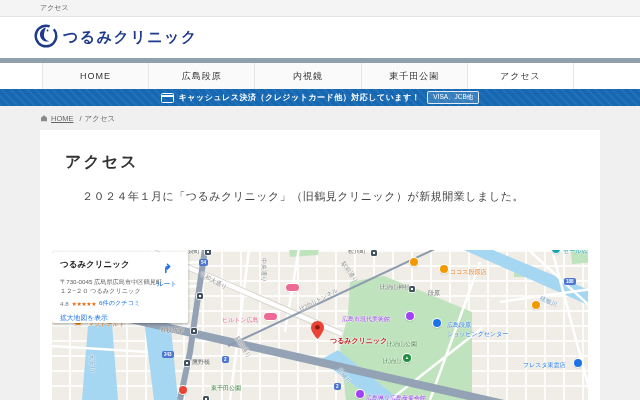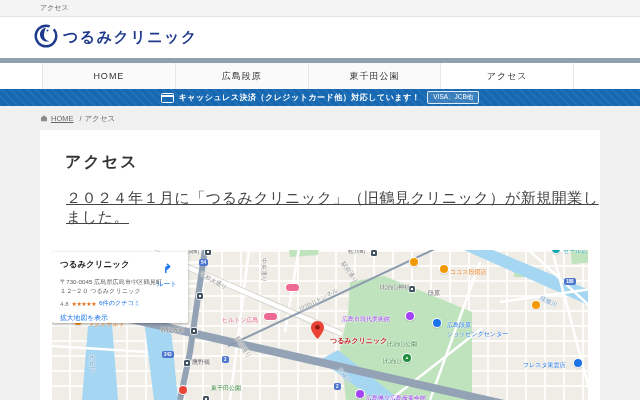--- a/index.html
+++ b/index.html
@@ -30,21 +30,21 @@
   .banner-badge{margin-left:7px;border:1px solid rgba(255,255,255,.85);background:rgba(255,255,255,.14);color:#fff;font-size:6.5px;padding:1px 5px;border-radius:2px;}
 
   
   .breadcrumb{height:25px;display:flex;align-items:center;padding-left:40px;font-size:7.5px;color:#666;}
   .breadcrumb a{color:#666;text-decoration:underline;cursor:pointer;margin:0 3px 0 3px;}
   .breadcrumb .sep{margin:0 3px;}
 
   
   .card{position:absolute;left:40px;top:130px;width:560px;height:270px;background:#fff;}
   .card h1{margin:22px 0 0 25px;font-size:16px;color:#333;letter-spacing:2px;}
-  .card p{margin:16px 0 0 26px;font-size:15px;color:#444;letter-spacing:.5px;text-decoration:underline;}
+  .card p{margin:16px 0 0 42px;font-size:11px;color:#444;letter-spacing:.5px;}
 
   
   .map{position:absolute;left:12px;top:120px;width:536px;height:150px;overflow:hidden;cursor:grab;
        background:
         repeating-linear-gradient(0deg,transparent 0 13px,rgba(255,255,255,.85) 13px 15px),
         repeating-linear-gradient(90deg,transparent 0 17px,rgba(255,255,255,.85) 17px 19px),
         #efede6;}
   .map svg.geo{position:absolute;left:0;top:0;}
   .mlabel{position:absolute;font-size:6px;white-space:nowrap;transform-origin:0 0;z-index:3;
           text-shadow:0 0 2px #fff,0 0 2px #fff,0 0 1px #fff;}
@@ -90,20 +90,21 @@
       <span class="logo-text">つるみクリニック</span>
     </div>
   </div>
 
   <div class="nav-top-bar"></div>
 
   <nav>
     <ul>
       <li>HOME</li>
       <li>広島段原</li>
+      <li>内視鏡</li>
       <li>東千田公園</li>
       <li class="active">アクセス</li>
     </ul>
   </nav>
 
   <div class="banner">
     <span class="card-icon"></span>
     <span class="banner-text">キャッシュレス決済（クレジットカード他）対応しています！</span>
     <span class="banner-badge">VISA、JCB他</span>
   </div>

